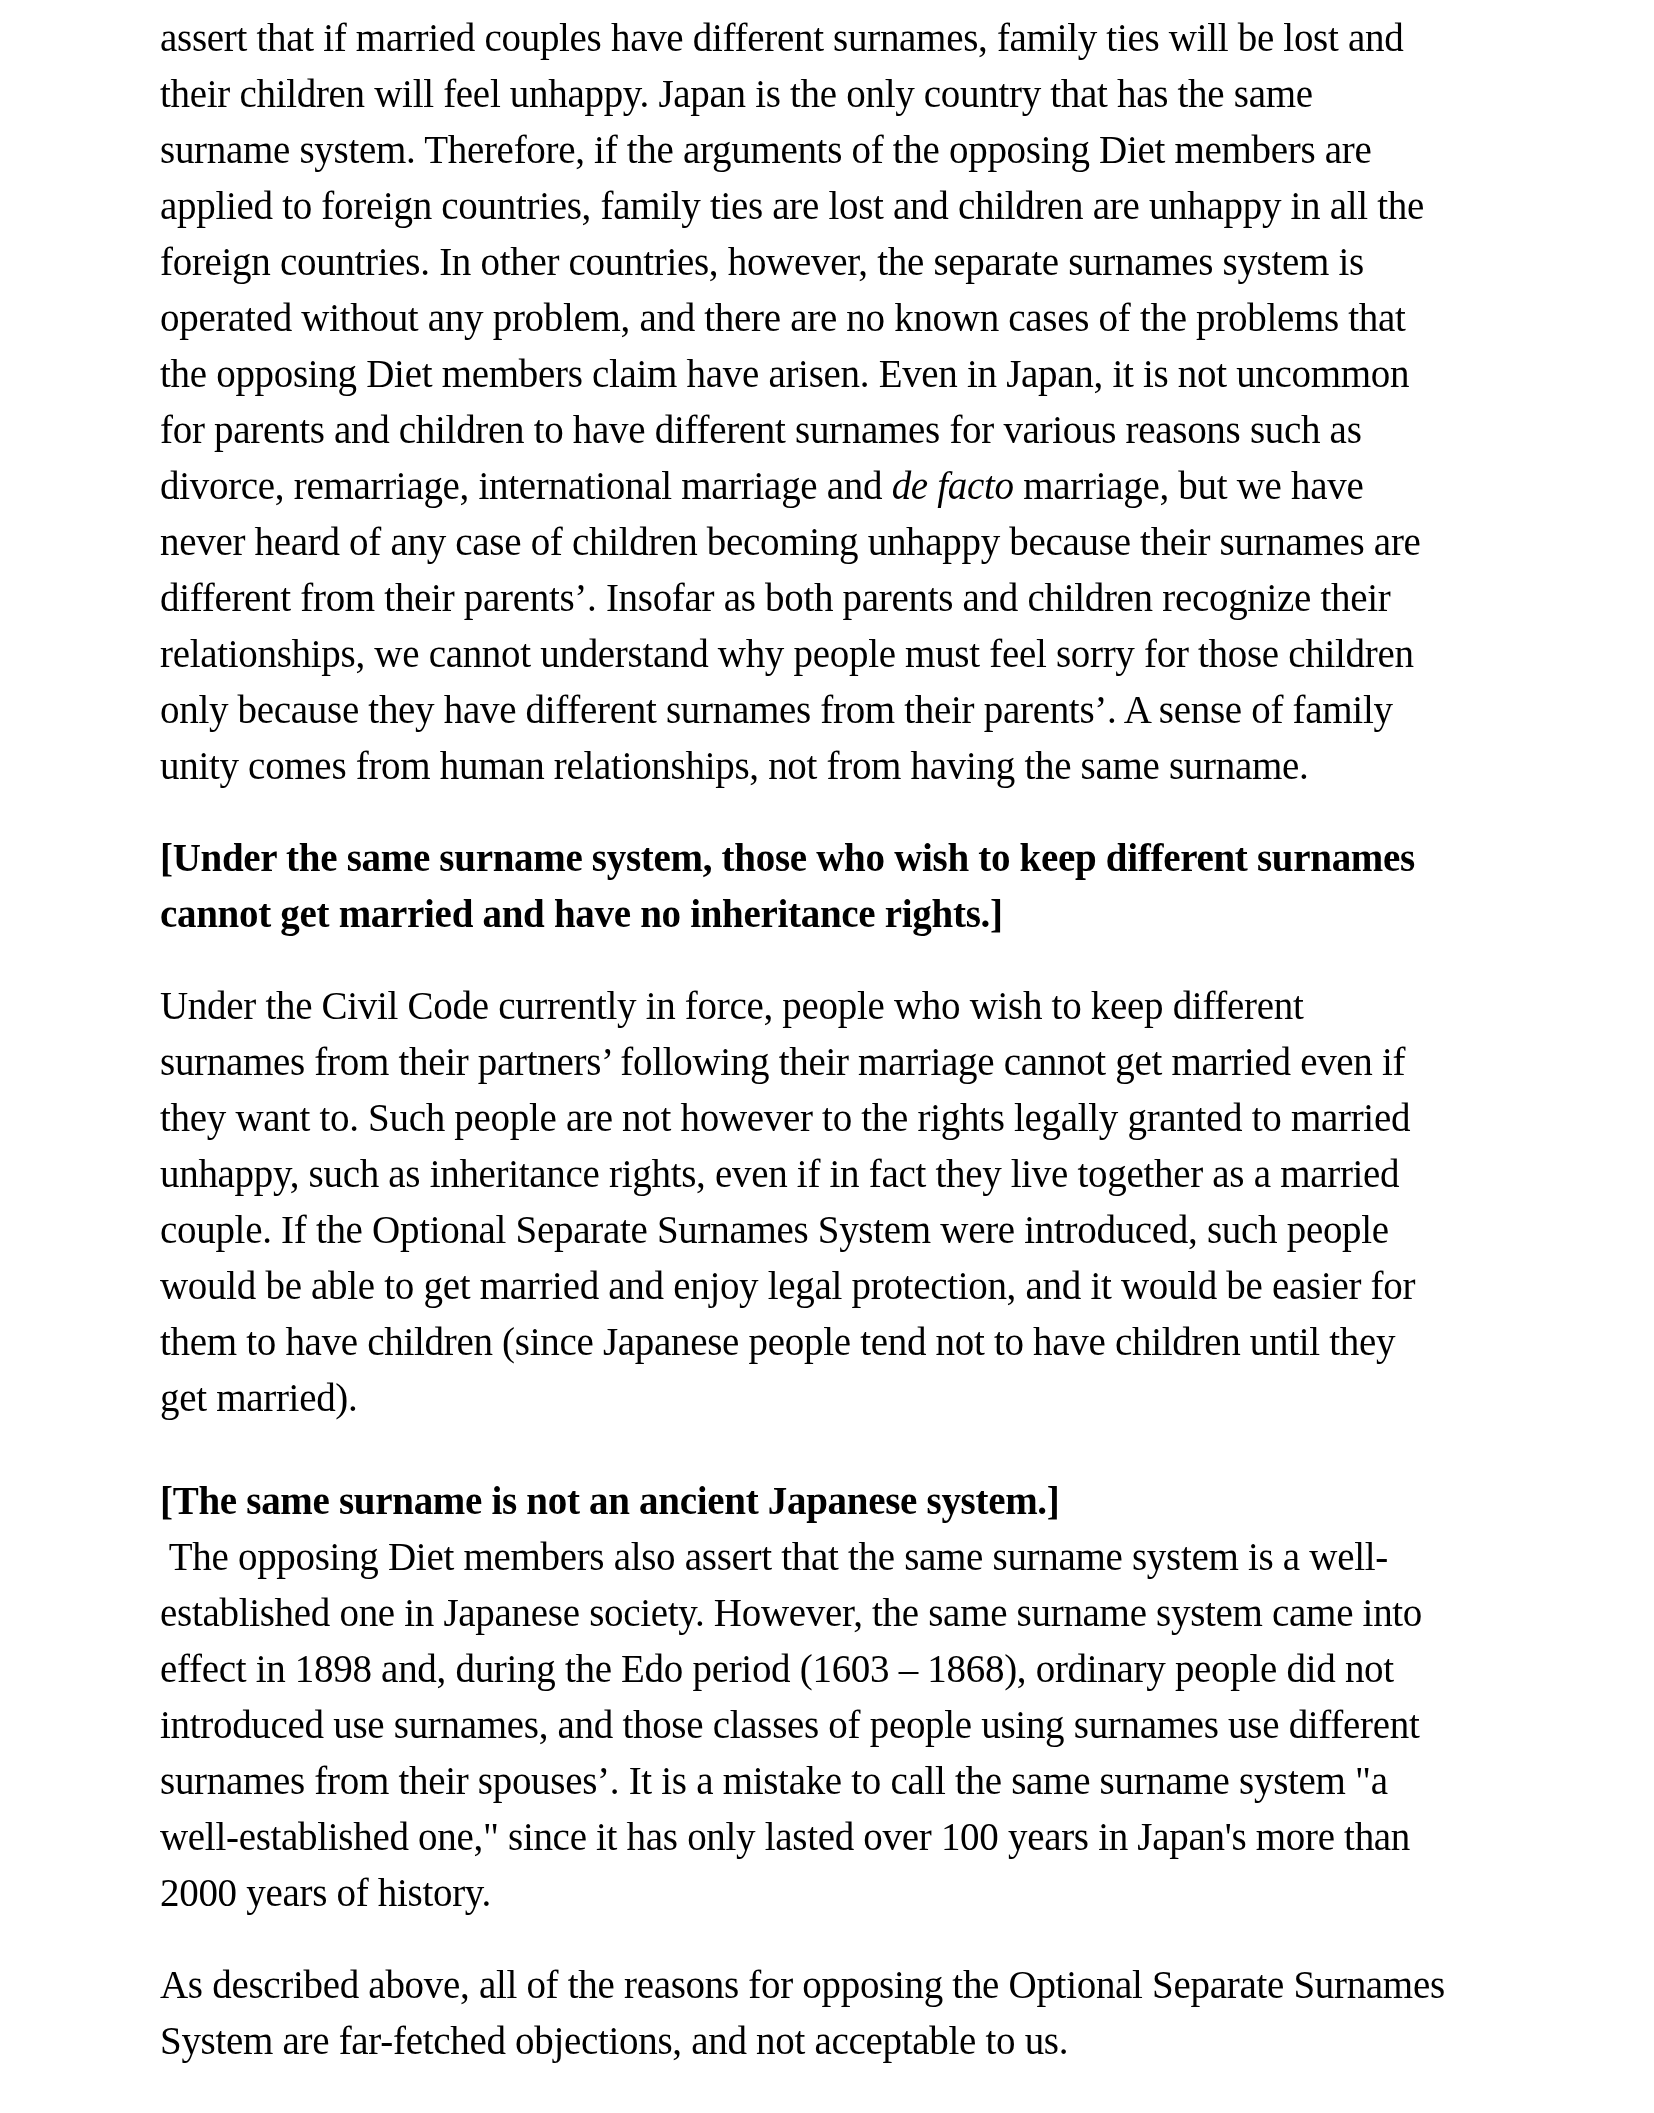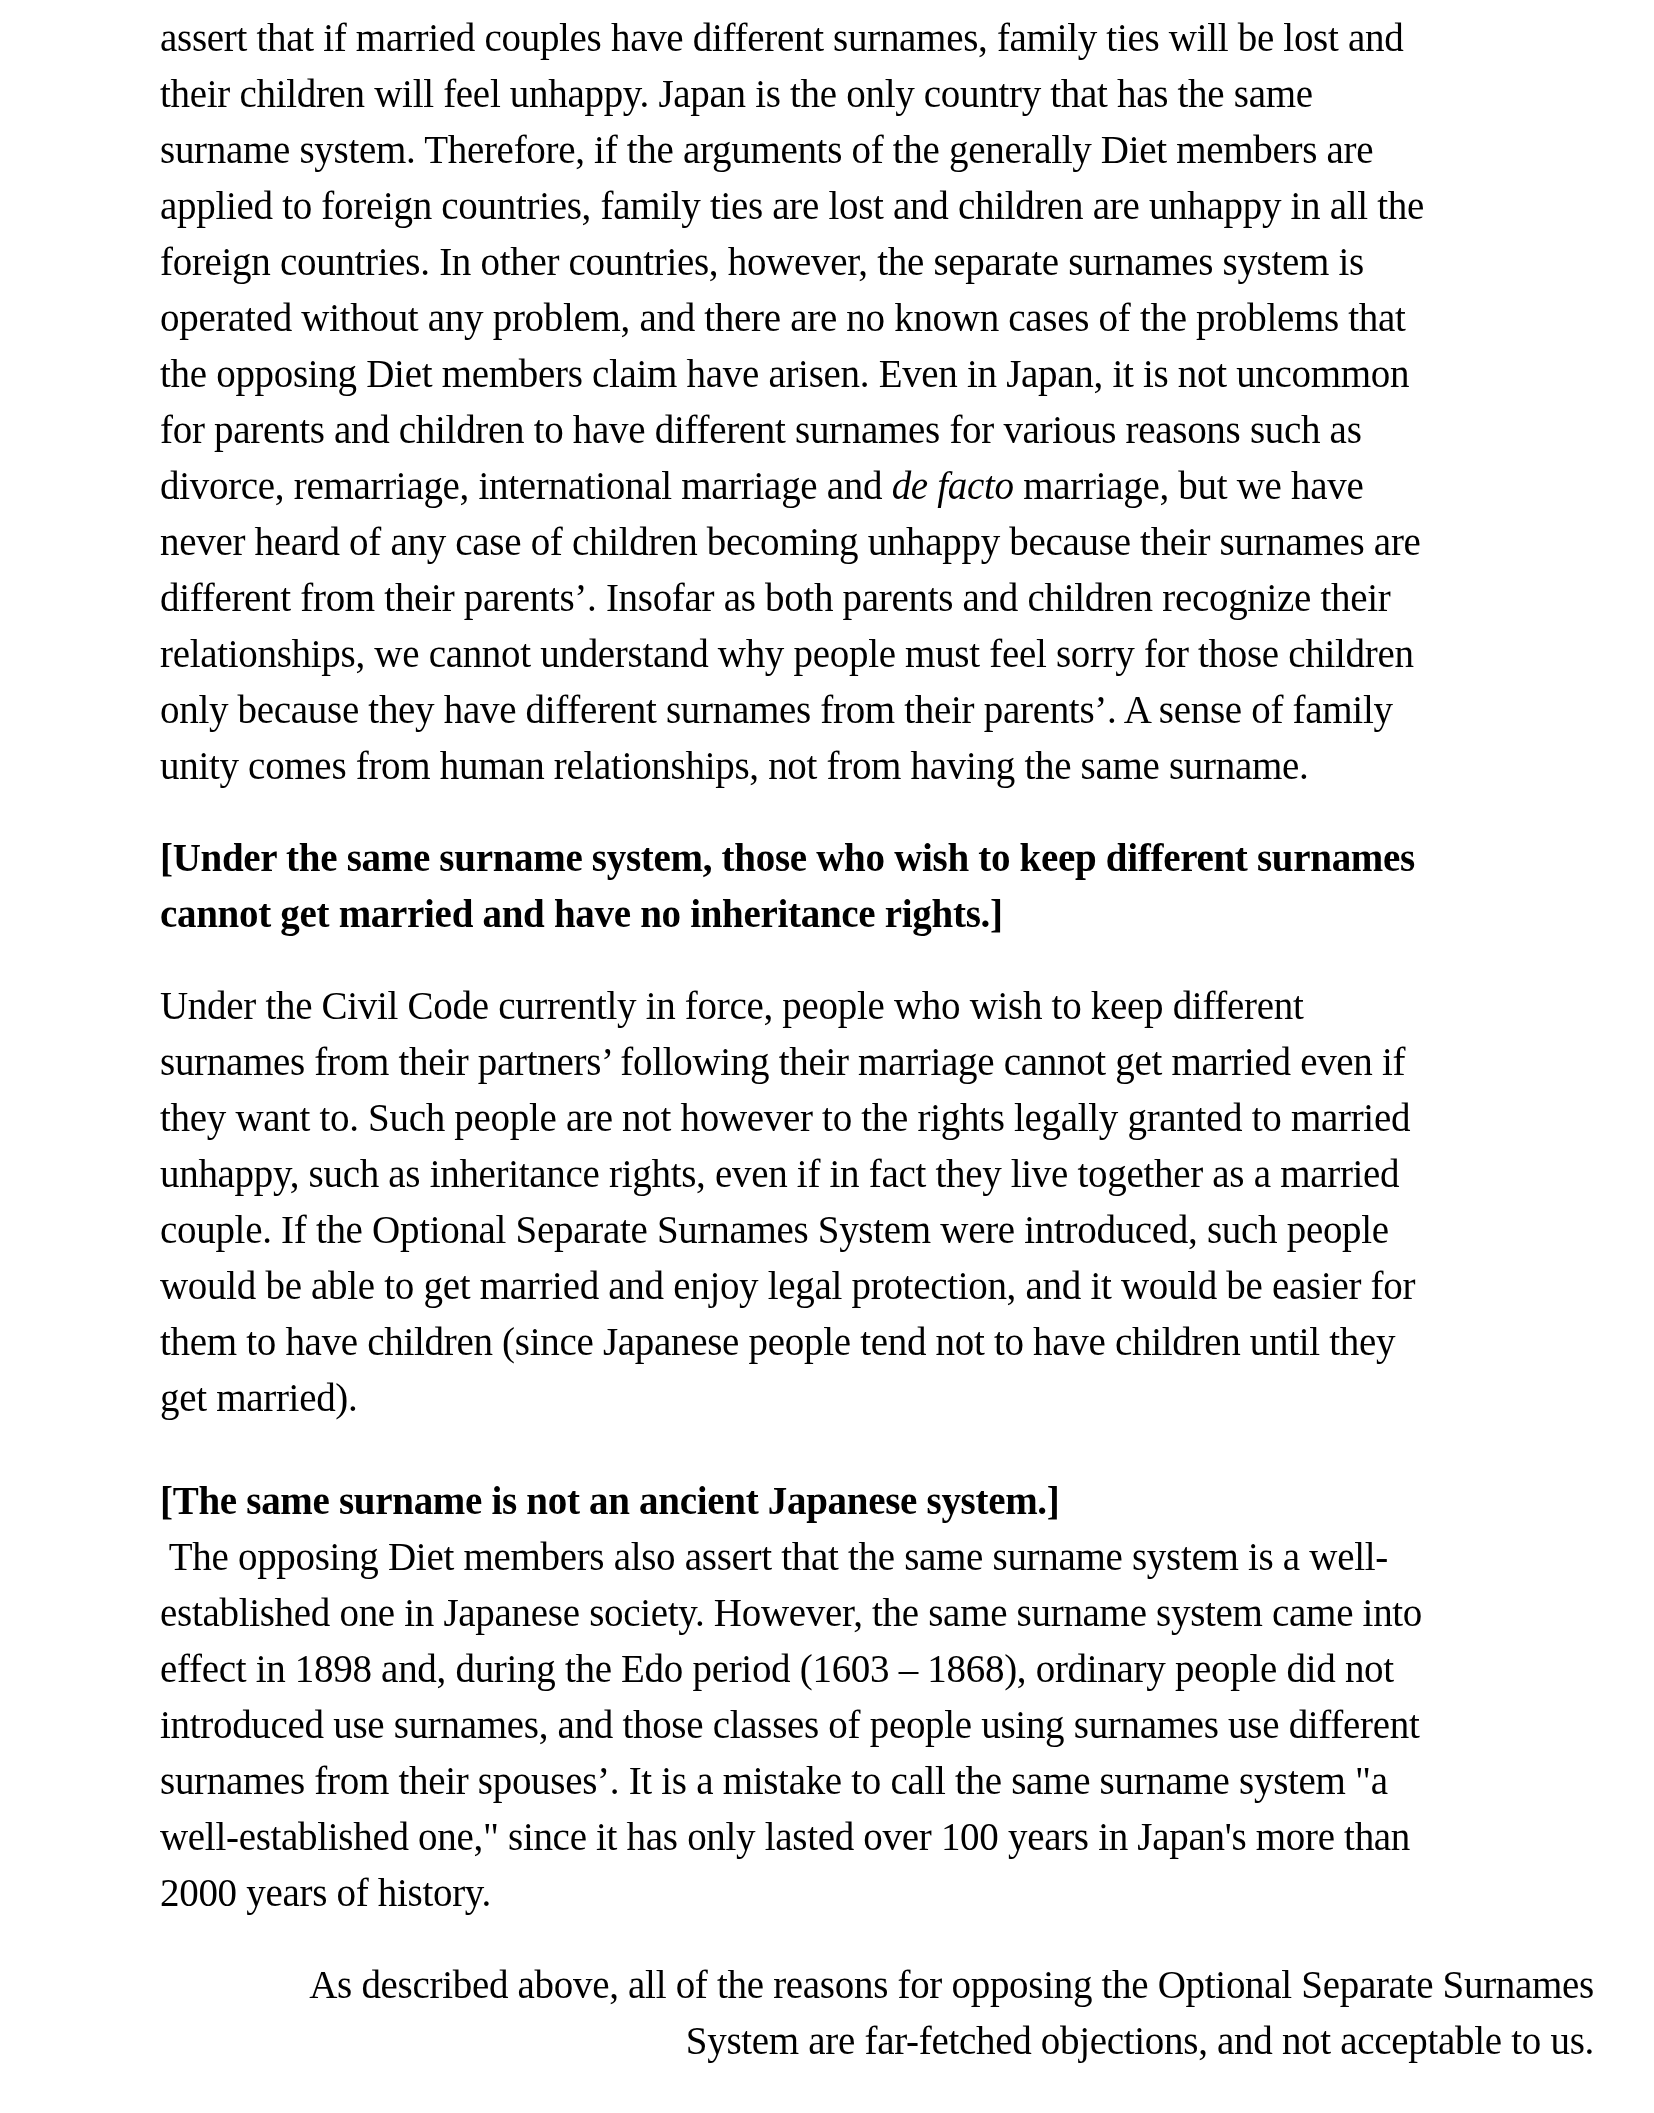--- a/index.html
+++ b/index.html
@@ -27,34 +27,33 @@
   .block.heading {
     font-weight: bold;
   }
   .block.no-gap {
     margin-bottom: 0;
     margin-top: 47px;
   }
   .block.closing {
     margin-right: 60px;
     margin-bottom: 0;
-    text-align: right;
   }
   .line {
     white-space: pre;
   }
 </style>
 </head>
 <body>
 
 <div class="page">
   <div class="block">
       <div class="line">assert that if married couples have different surnames, family ties will be lost and</div>
       <div class="line">their children will feel unhappy. Japan is the only country that has the same</div>
-      <div class="line">surname system. Therefore, if the arguments of the generally Diet members are</div>
+      <div class="line">surname system. Therefore, if the arguments of the opposing Diet members are</div>
       <div class="line">applied to foreign countries, family ties are lost and children are unhappy in all the</div>
       <div class="line">foreign countries. In other countries, however, the separate surnames system is</div>
       <div class="line">operated without any problem, and there are no known cases of the problems that</div>
       <div class="line">the opposing Diet members claim have arisen. Even in Japan, it is not uncommon</div>
       <div class="line">for parents and children to have different surnames for various reasons such as</div>
       <div class="line">divorce, remarriage, international marriage and <em>de facto</em> marriage, but we have</div>
       <div class="line">never heard of any case of children becoming unhappy because their surnames are</div>
       <div class="line">different from their parents’. Insofar as both parents and children recognize their</div>
       <div class="line">relationships, we cannot understand why people must feel sorry for those children</div>
       <div class="line">only because they have different surnames from their parents’. A sense of family</div>

